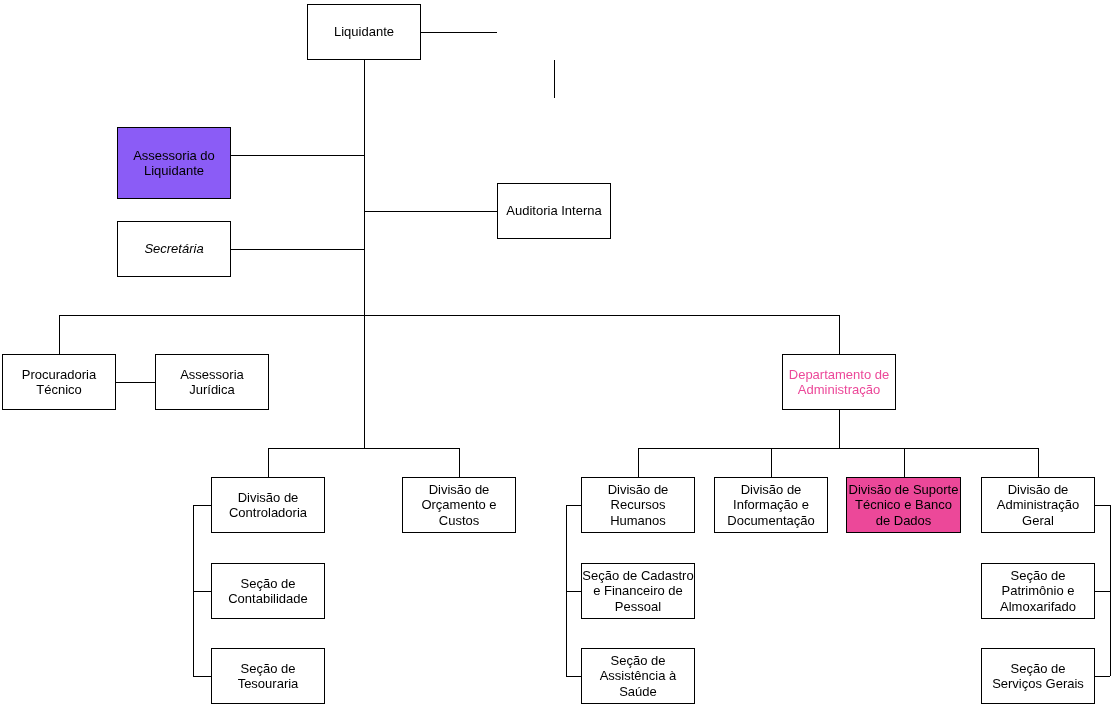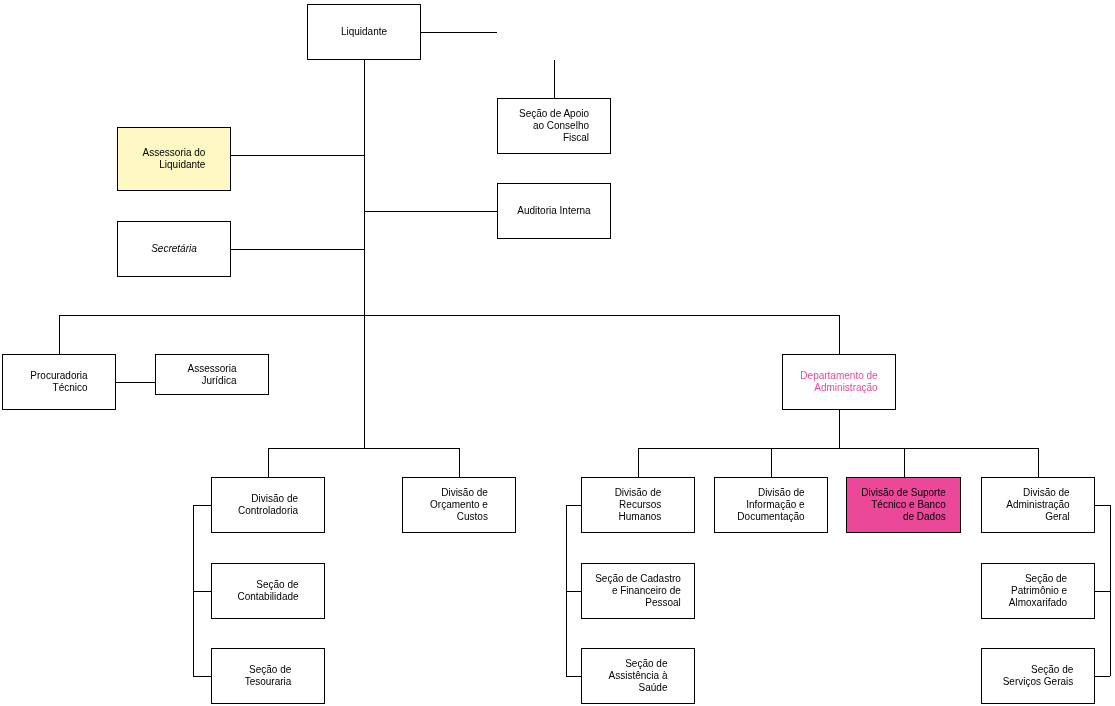--- a/index.html
+++ b/index.html
@@ -17,47 +17,44 @@
   }
   .node {
     position: absolute;
     box-sizing: border-box;
     border: 1px solid #000000;
     background: #ffffff;
     color: #000000;
     display: flex;
     align-items: center;
     justify-content: center;
-    text-align: right;
-    font-size: 10px;
+    text-align: center;
+    font-size: 13px;
     line-height: 1.18;
     white-space: pre-line;
   }
   .conn {
     position: absolute;
     background: #000000;
   }
   .conn.h { height: 1px; }
   .conn.v { width: 1px; }
 </style>
 </head>
 <body>
 
 <div id="stage" style="background: rgb(255, 255, 255);">
     <div class="node" style="left: 307px; top: 4px; width: 114px; height: 56px; border-color: rgb(0, 0, 0); background: rgb(255, 255, 255); color: rgb(0, 0, 0);"><span>Liquidante</span></div>
-    <div class="node" style="left: 497px; top: 98px; width: 114px; height: 56px; border-color: rgb(0, 0, 0); background: rgb(255, 255, 255); color: rgb(0, 0, 0);"><span>Seção de Apoio
-ao Conselho
-Fiscal</span></div>
-    <div class="node" style="left: 117px; top: 127px; width: 114px; height: 64px; border-color: rgb(0, 0, 0); background: #fef9c3; color: rgb(0, 0, 0);"><span>Assessoria do
+    <div class="node" style="left: 117px; top: 127px; width: 114px; height: 72px; border-color: rgb(0, 0, 0); background: #8b5cf6; color: rgb(0, 0, 0);"><span>Assessoria do
 Liquidante</span></div>
     <div class="node" style="left: 497px; top: 183px; width: 114px; height: 56px; border-color: rgb(0, 0, 0); background: rgb(255, 255, 255); color: rgb(0, 0, 0);"><span>Auditoria Interna</span></div>
     <div class="node" style="left: 117px; top: 221px; width: 114px; height: 56px; border-color: rgb(0, 0, 0); background: rgb(255, 255, 255); color: rgb(0, 0, 0); font-style: italic;"><span>Secretária</span></div>
     <div class="node" style="left: 2px; top: 354px; width: 114px; height: 56px; border-color: rgb(0, 0, 0); background: rgb(255, 255, 255); color: rgb(0, 0, 0);"><span>Procuradoria
 Técnico</span></div>
-    <div class="node" style="left: 155px; top: 354px; width: 114px; height: 41px; border-color: rgb(0, 0, 0); background: rgb(255, 255, 255); color: rgb(0, 0, 0);"><span>Assessoria
+    <div class="node" style="left: 155px; top: 354px; width: 114px; height: 56px; border-color: rgb(0, 0, 0); background: rgb(255, 255, 255); color: rgb(0, 0, 0);"><span>Assessoria
 Jurídica</span></div>
     <div class="node" style="left: 782px; top: 354px; width: 114px; height: 56px; border-color: rgb(0, 0, 0); background: rgb(255, 255, 255); color: #ec4899;"><span>Departamento de
 Administração</span></div>
     <div class="node" style="left: 211px; top: 477px; width: 114px; height: 56px; border-color: rgb(0, 0, 0); background: rgb(255, 255, 255); color: rgb(0, 0, 0);"><span>Divisão de
 Controladoria</span></div>
     <div class="node" style="left: 402px; top: 477px; width: 114px; height: 56px; border-color: rgb(0, 0, 0); background: rgb(255, 255, 255); color: rgb(0, 0, 0);"><span>Divisão de
 Orçamento e
 Custos</span></div>
     <div class="node" style="left: 581px; top: 477px; width: 114px; height: 56px; border-color: rgb(0, 0, 0); background: rgb(255, 255, 255); color: rgb(0, 0, 0);"><span>Divisão de
 Recursos

